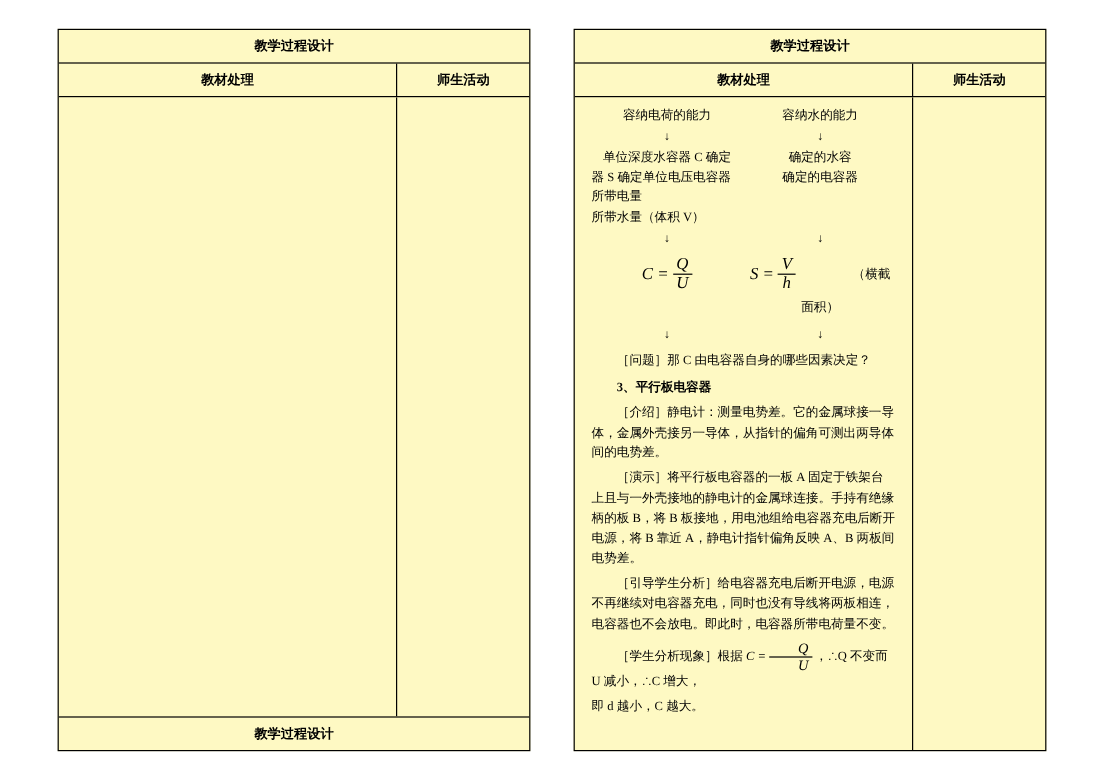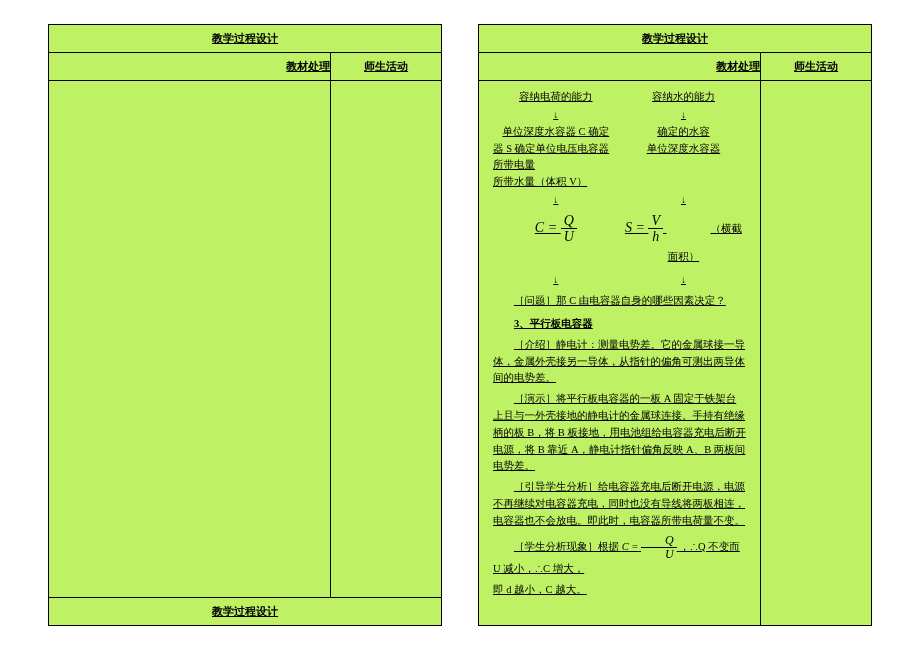--- a/index.html
+++ b/index.html
@@ -11,38 +11,37 @@
       height: 650px;
       display: flex;
       gap: 36px;
       padding: 24px 48px;
     }
     .page {
       flex: 1;
       border: 1.5px solid #000;
       display: flex;
       flex-direction: column;
-      background: #bef264;
-      text-decoration: underline;
+      background: #fef9c3;
     }
     .header-row {
       border-bottom: 1.5px solid #000;
       text-align: center;
       padding: 6px 0;
       font-weight: bold;
       font-size: 11px;
     }
     .cols-header {
       display: flex;
       border-bottom: 1.5px solid #000;
     }
     .cols-header .left {
       flex: 0 0 72%;
       border-right: 1.5px solid #000;
-      text-align: right;
+      text-align: center;
       padding: 6px 0;
       font-weight: bold;
     }
     .cols-header .right {
       flex: 0 0 28%;
       text-align: center;
       padding: 6px 0;
       font-weight: bold;
     }
     .cols-body {
@@ -142,21 +141,21 @@
         <div class="arrow">↓</div>
       </div>
 
       <div>
         <div class="two-col">
           <div class="center">单位深度水容器 C 确定</div>
           <div class="center">确定的水容</div>
         </div>
         <div class="two-col">
           <div class="noindent"><span>器 S 确定单位电压电容器所带电量</span></div>
-          <div class="center">单位深度水容器</div>
+          <div class="center">确定的电容器</div>
         </div>
         <div class="noindent">所带水量（体积 V）</div>
       </div>
 
       <div class="two-col">
         <div class="arrow">↓</div>
         <div class="arrow">↓</div>
       </div>
 
       <div class="two-col">

